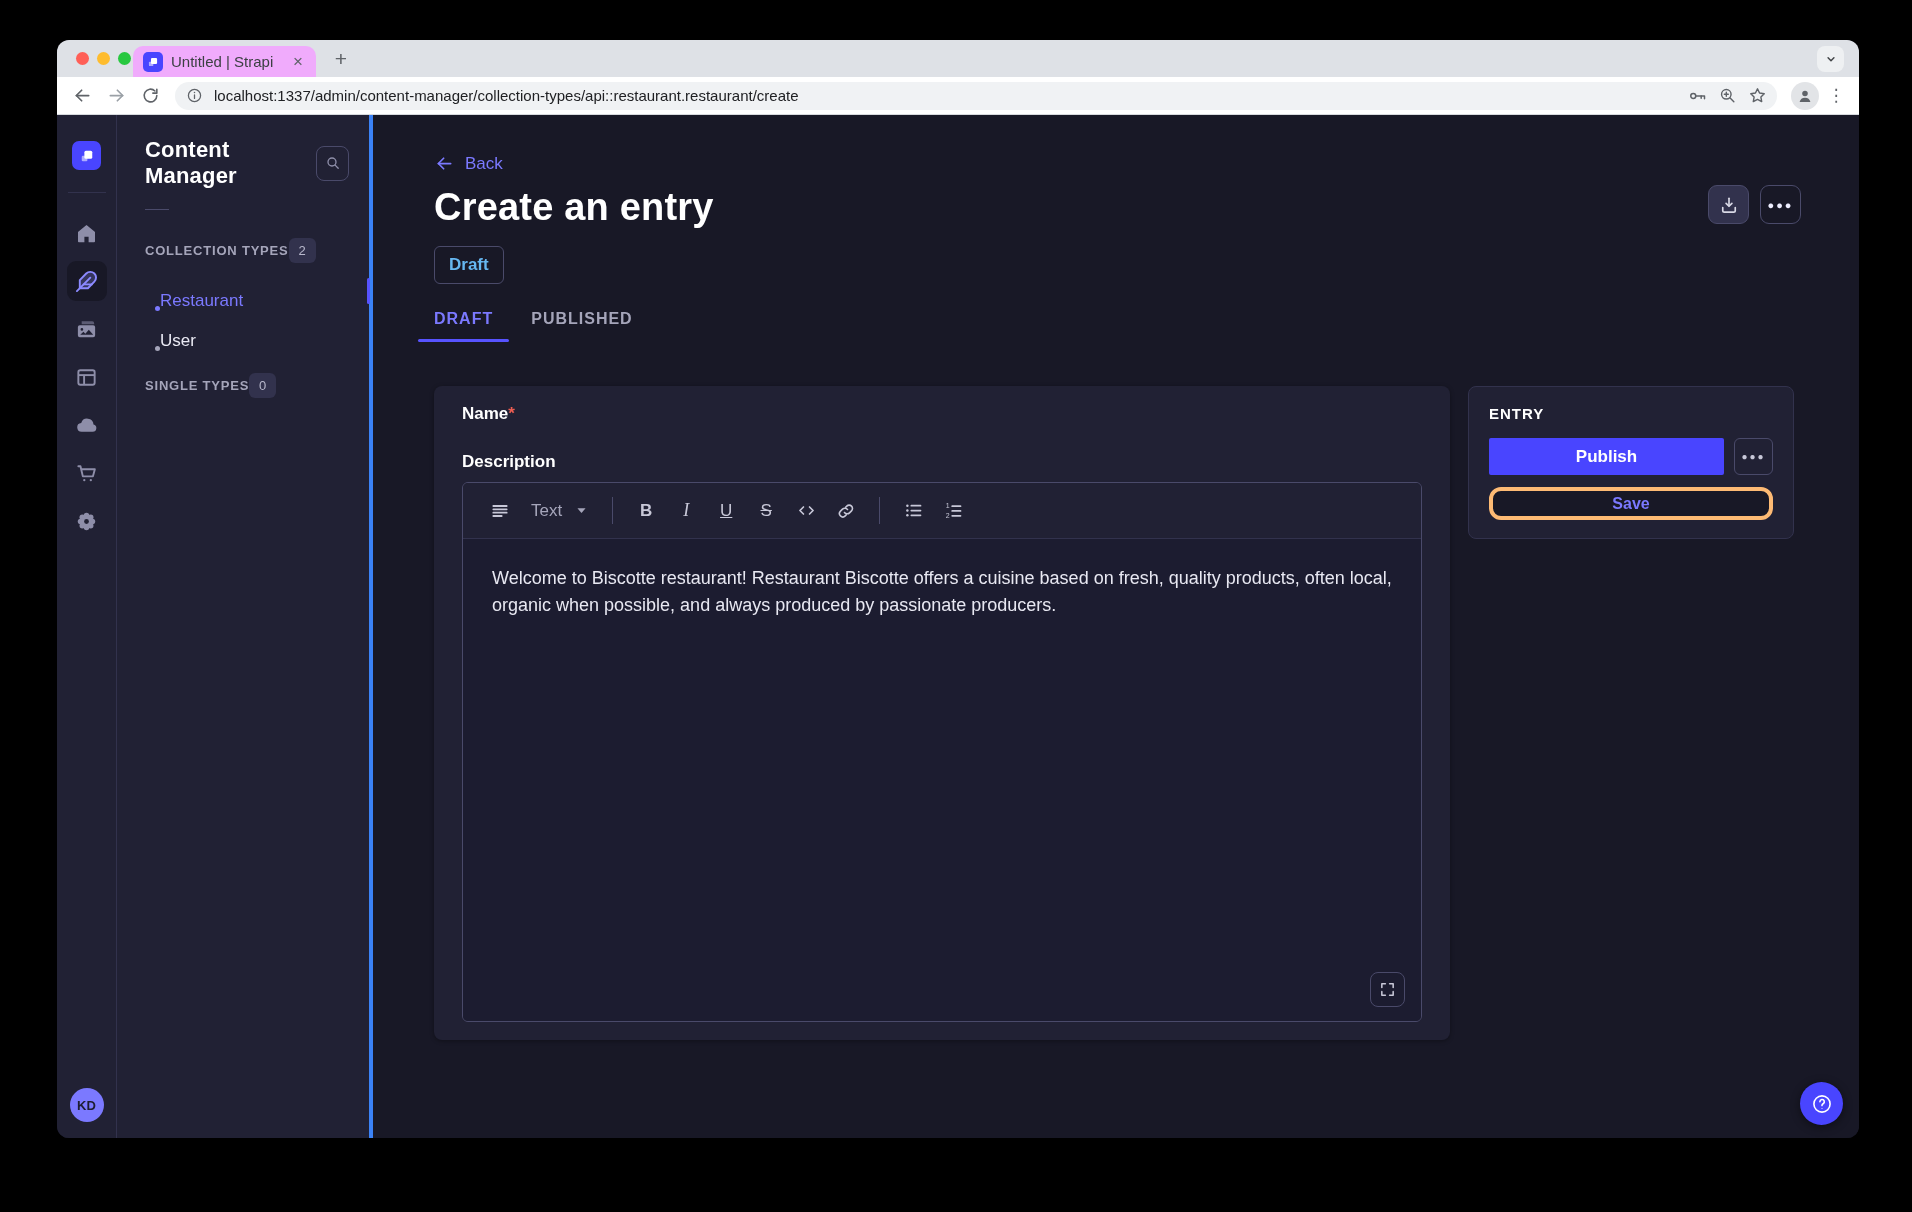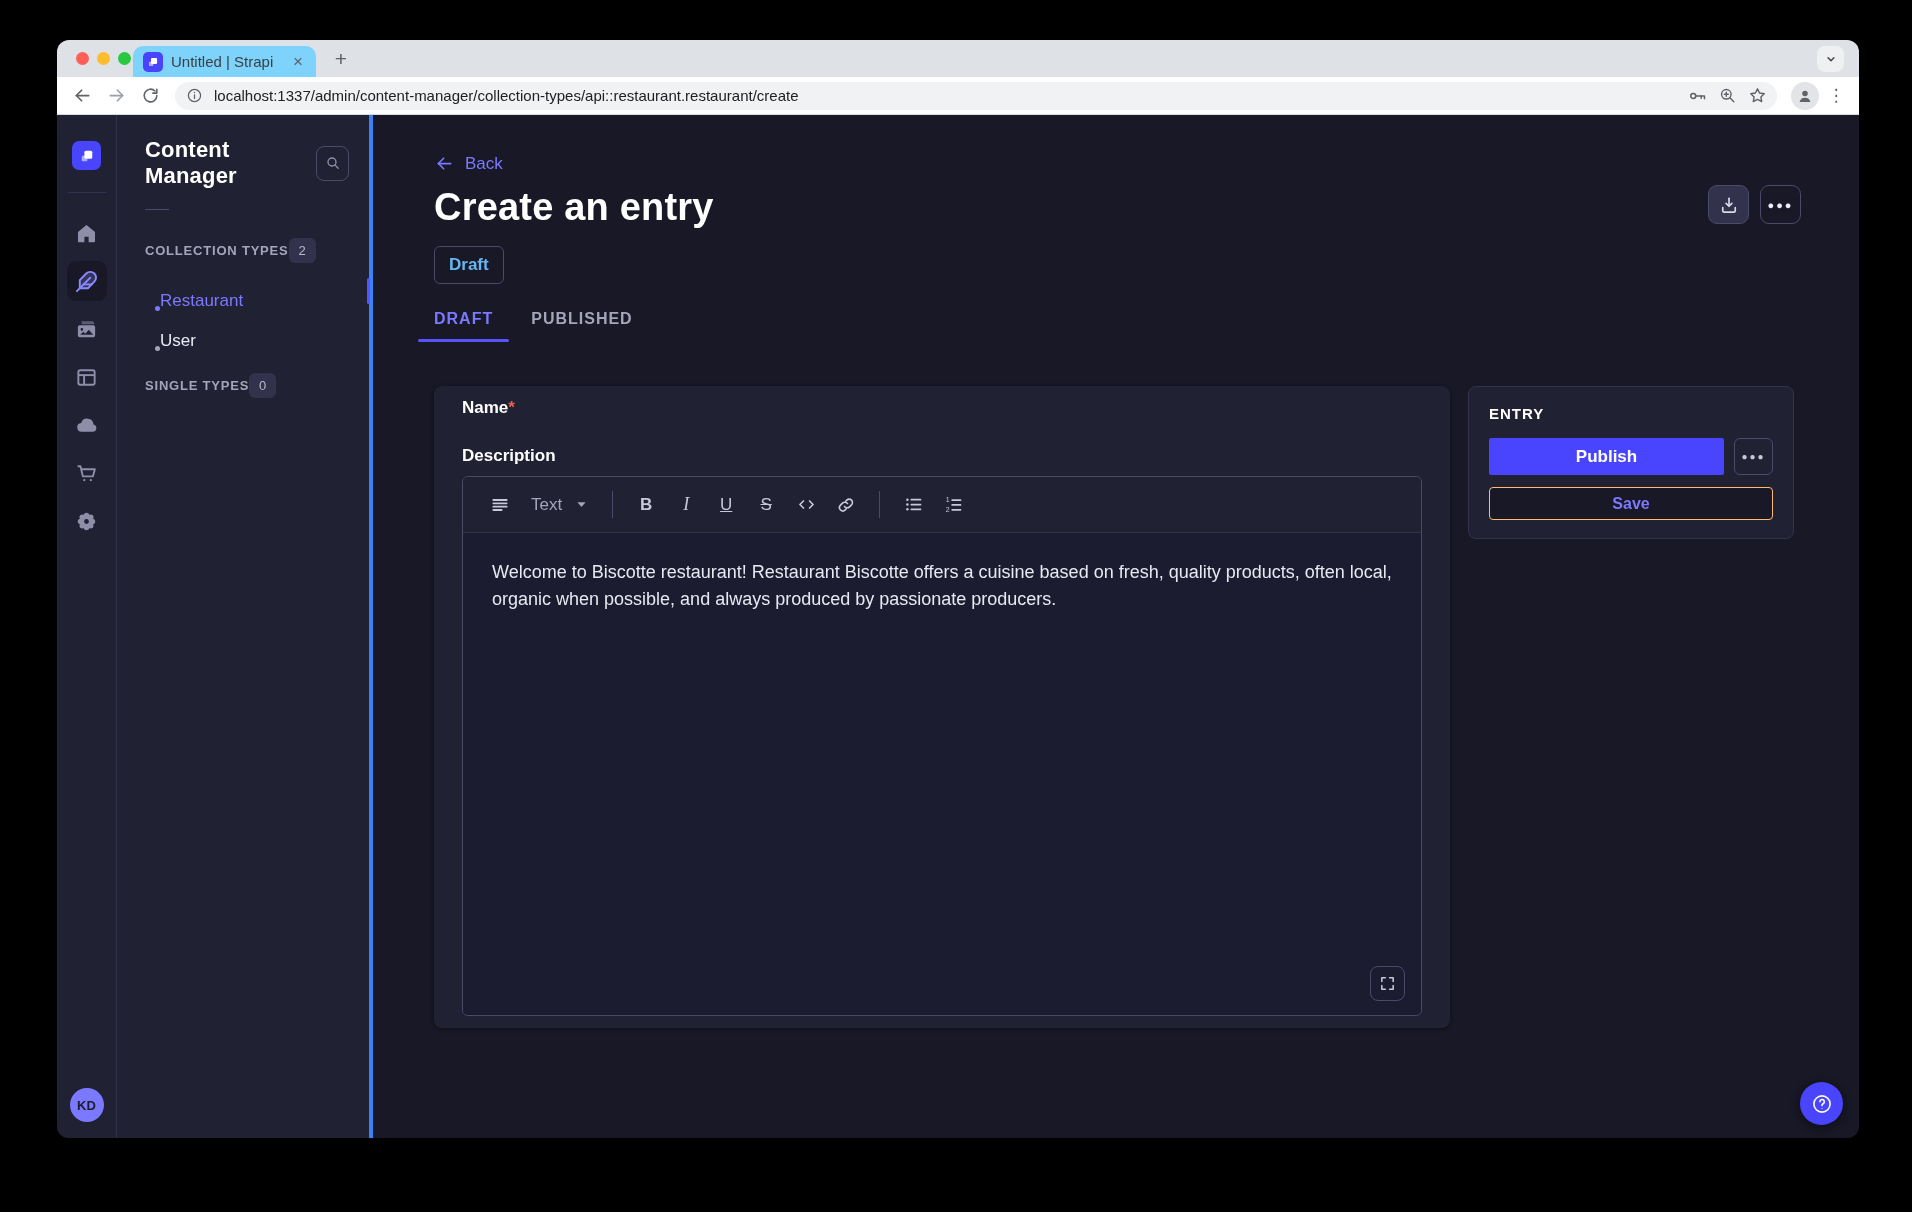--- a/index.html
+++ b/index.html
@@ -14,21 +14,21 @@
     position:absolute; left:57px; top:40px; width:1802px; height:1098px;
     border-radius:12px; overflow:hidden; background:#181826;
     display:flex; flex-direction:column;
   }
   
   .tabstrip { height:37px; background:#dee1e6; position:relative; flex:none; }
   .lights { position:absolute; left:19px; top:12px; display:flex; gap:8px; }
   .light { width:13px; height:13px; border-radius:50%; }
   .light-red { background:#ff5f57; } .light-yellow { background:#febc2e; } .light-green { background:#28c840; }
   .tab {
-    position:absolute; left:76px; bottom:0; width:183px; height:31px; background:#7dd3fc;
+    position:absolute; left:76px; bottom:0; width:183px; height:31px; background:#f0abfc;
     border-radius:10px 10px 0 0; display:flex; align-items:center; padding:0 9px 0 10px; gap:8px;justify-content:flex-end;
   }
   .favicon { width:20px; height:20px; border-radius:5px; background:#4945ff; display:flex; align-items:center; justify-content:center; flex:none; }
   .tab-title { font-size:15px; color:#3c4043; white-space:nowrap; overflow:hidden; flex:1; }
   .tab-close { color:#5f6368; font-size:17px; line-height:1; padding:2px 4px; border-radius:4px; }
   .newtab { position:absolute; left:271px; top:6px; width:26px; height:26px; display:flex; align-items:center; justify-content:center; color:#5f6368; font-size:21px; border-radius:50%; }
   .tabsearch { position:absolute; right:15px; top:6px; width:27px; height:26px; border-radius:8px; background:#eef0f2; display:flex; align-items:center; justify-content:center; color:#44474a; }
   .toolbar { height:38px; background:#fff; border-bottom:1px solid #d7dade; display:flex; align-items:center; padding:0 10px; gap:4px; flex:none; }
   .nav-btn { width:30px; height:30px; display:flex; align-items:center; justify-content:center; color:#5f6368; flex:none; }
   .nav-btn.dim { color:#9aa0a6; }
@@ -69,42 +69,42 @@
   .status-badge { display:inline-block; margin-top:16px; padding:8px 14px; border:1px solid #4a4a6a; border-radius:6px; color:#66b7f1; font-size:17px; font-weight:600; }
   .tabs { display:flex; gap:38px; margin-top:26px; }
   .tab-item { font-size:16px; font-weight:700; letter-spacing:1px; color:#a5a5ba; padding-bottom:14px; position:relative; }
   .tab-item.active { color:#7b79ff; }
   .tab-underline { position:absolute; left:-16px; right:-16px; bottom:0; height:3px; background:#5753ff; border-radius:2px; }
   .header-actions { position:absolute; top:70px; right:58px; display:flex; gap:11px; }
   .icon-btn { width:41px; height:39px; border:1px solid #4a4a6a; border-radius:9px; display:flex; align-items:center; justify-content:center; color:#d9d9e6; background:transparent; }
   .icon-btn.filled { background:#32324d; }
   .icon-btn .dots { font-size:18px; letter-spacing:1px; color:#eef; line-height:0; }
   .content-row { display:flex; align-items:flex-start; gap:18px; margin-top:44px; }
-  .form-card { width:1016px; background:#212134; border-radius:8px; padding:12px 28px; box-shadow:0 1px 4px rgba(0,0,0,.35); }
+  .form-card { width:1016px; background:#212134; border-radius:8px; padding:18px 28px; box-shadow:0 1px 4px rgba(0,0,0,.35); }
   .field-label { font-size:17px; font-weight:600; color:#fff; }
   .req { color:#ee5e52; }
   .text-input { margin-top:10px; display:block; width:466px; height:46px; background:transparent; border:1px solid #4a4a6a; border-radius:6px; color:#fff; font-size:17px; padding:0 18px; font-family:inherit; outline:none; }
   .desc-label { margin-top:28px; }
   .editor { margin-top:10px; border:1px solid #4a4a6a; border-radius:6px; height:540px; display:flex; flex-direction:column; overflow:hidden; position:relative; }
   .editor-toolbar { height:56px; flex:none; display:flex; align-items:center; padding:0 20px; gap:6px; background:#212134; border-bottom:1px solid #32324d; }
   .tb-btn { height:36px; min-width:34px; padding:0 4px; display:flex; align-items:center; justify-content:center; color:#c8c8d8; border-radius:4px; font-size:17px; }
   .tb-bold { font-weight:700; }
   .tb-italic { font-style:italic; font-family:"Liberation Serif","DejaVu Serif",serif; font-size:18px; }
   .tb-underline { text-decoration:underline; }
   .tb-strike { text-decoration:line-through; }
   .tb-dropdown { display:flex; align-items:center; gap:13px; color:#a5a5ba; font-size:17px; margin:0 8px; }
   .tb-sep { width:1px; height:27px; background:#4a4a6a; margin:0 10px; flex:none; }
   .editor-content { flex:1; background:#1c1c30; padding:26px 29px; font-size:18px; line-height:27px; color:#e8e8f2; }
   .expand-btn { position:absolute; right:16px; bottom:14px; width:35px; height:35px; border:1px solid #4a4a6a; border-radius:8px; display:flex; align-items:center; justify-content:center; color:#c8c8d8; background:transparent; }
   .entry-card { width:326px; background:#212134; border:1px solid #32324d; border-radius:8px; padding:18px 20px; }
   .entry-title { font-size:15px; font-weight:700; color:#fff; letter-spacing:1px; }
   .entry-row { display:flex; gap:10px; margin-top:16px; }
   .publish-btn { flex:1; height:37px; background:#4945ff; border:none; border-radius:2px; color:#fff; font-size:17px; font-weight:600; font-family:inherit; }
   .entry-more { width:39px; height:37px; border:1px solid #4a4a6a; border-radius:6px; color:#e0e0ea; display:flex; align-items:center; justify-content:center; background:transparent; flex:none; }
-  .save-btn { margin-top:12px; width:100%; height:33px; background:#181826; border:1px solid #fdba74; border-radius:4px; color:#7b79ff; font-size:16px; font-weight:600; font-family:inherit; }
+  .save-btn { margin-top:12px; width:100%; height:33px; background:#181826; border:4px solid #fdba74; border-radius:12px; color:#7b79ff; font-size:16px; font-weight:600; font-family:inherit; }
   .fab { position:absolute; right:16px; bottom:13px; width:43px; height:43px; border-radius:50%; background:#4945ff; display:flex; align-items:center; justify-content:center; color:#fff; box-shadow:0 2px 10px rgba(0,0,0,.45); }
 </style>
 </head>
 <body>
 
 <div class="window">
 
   <div class="tabstrip">
     <div class="lights">
       <span class="light light-red"></span>

